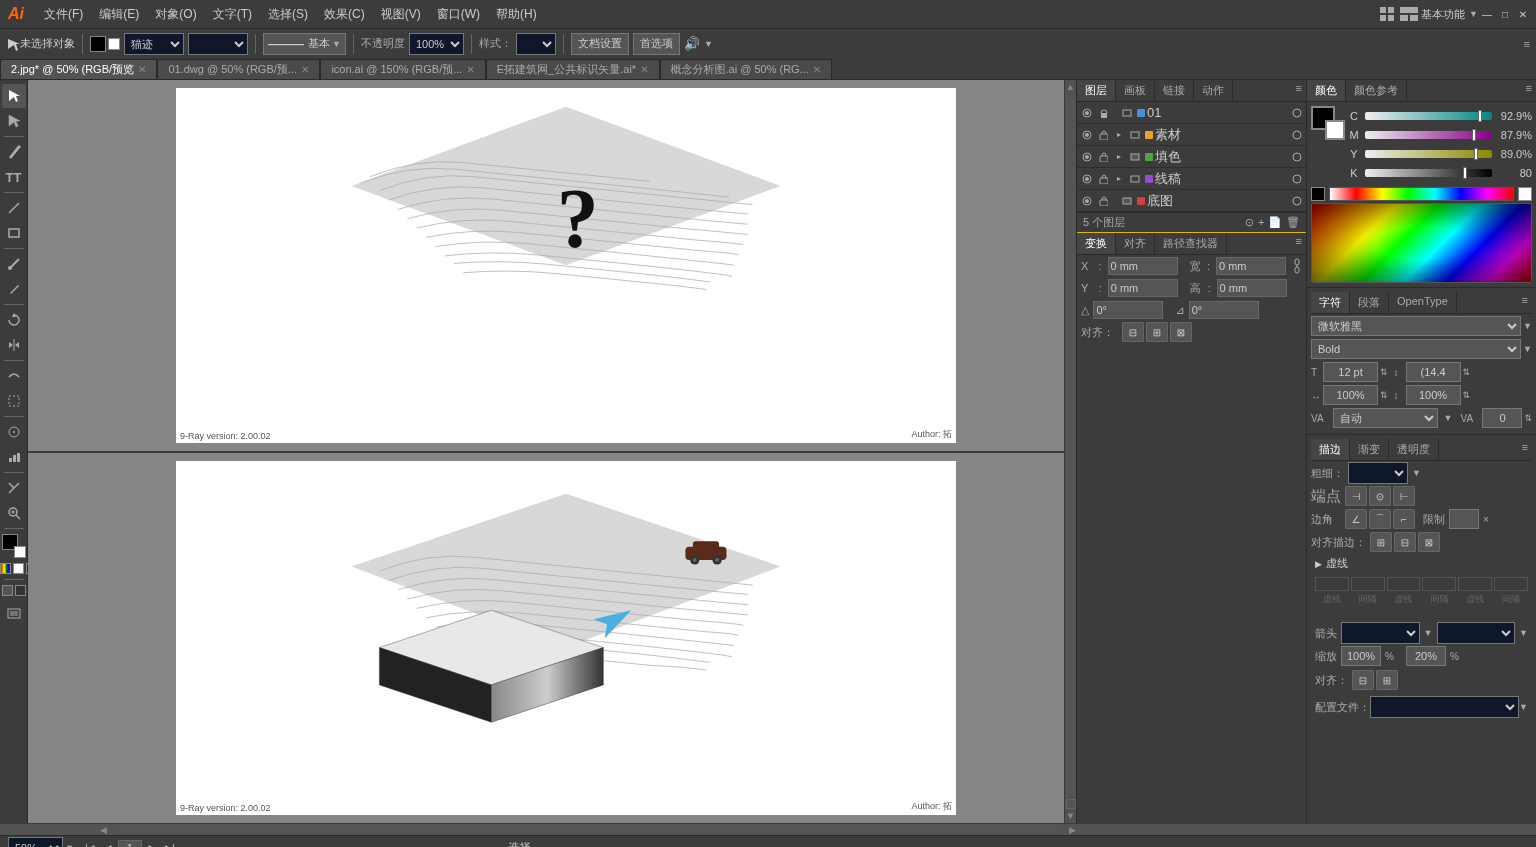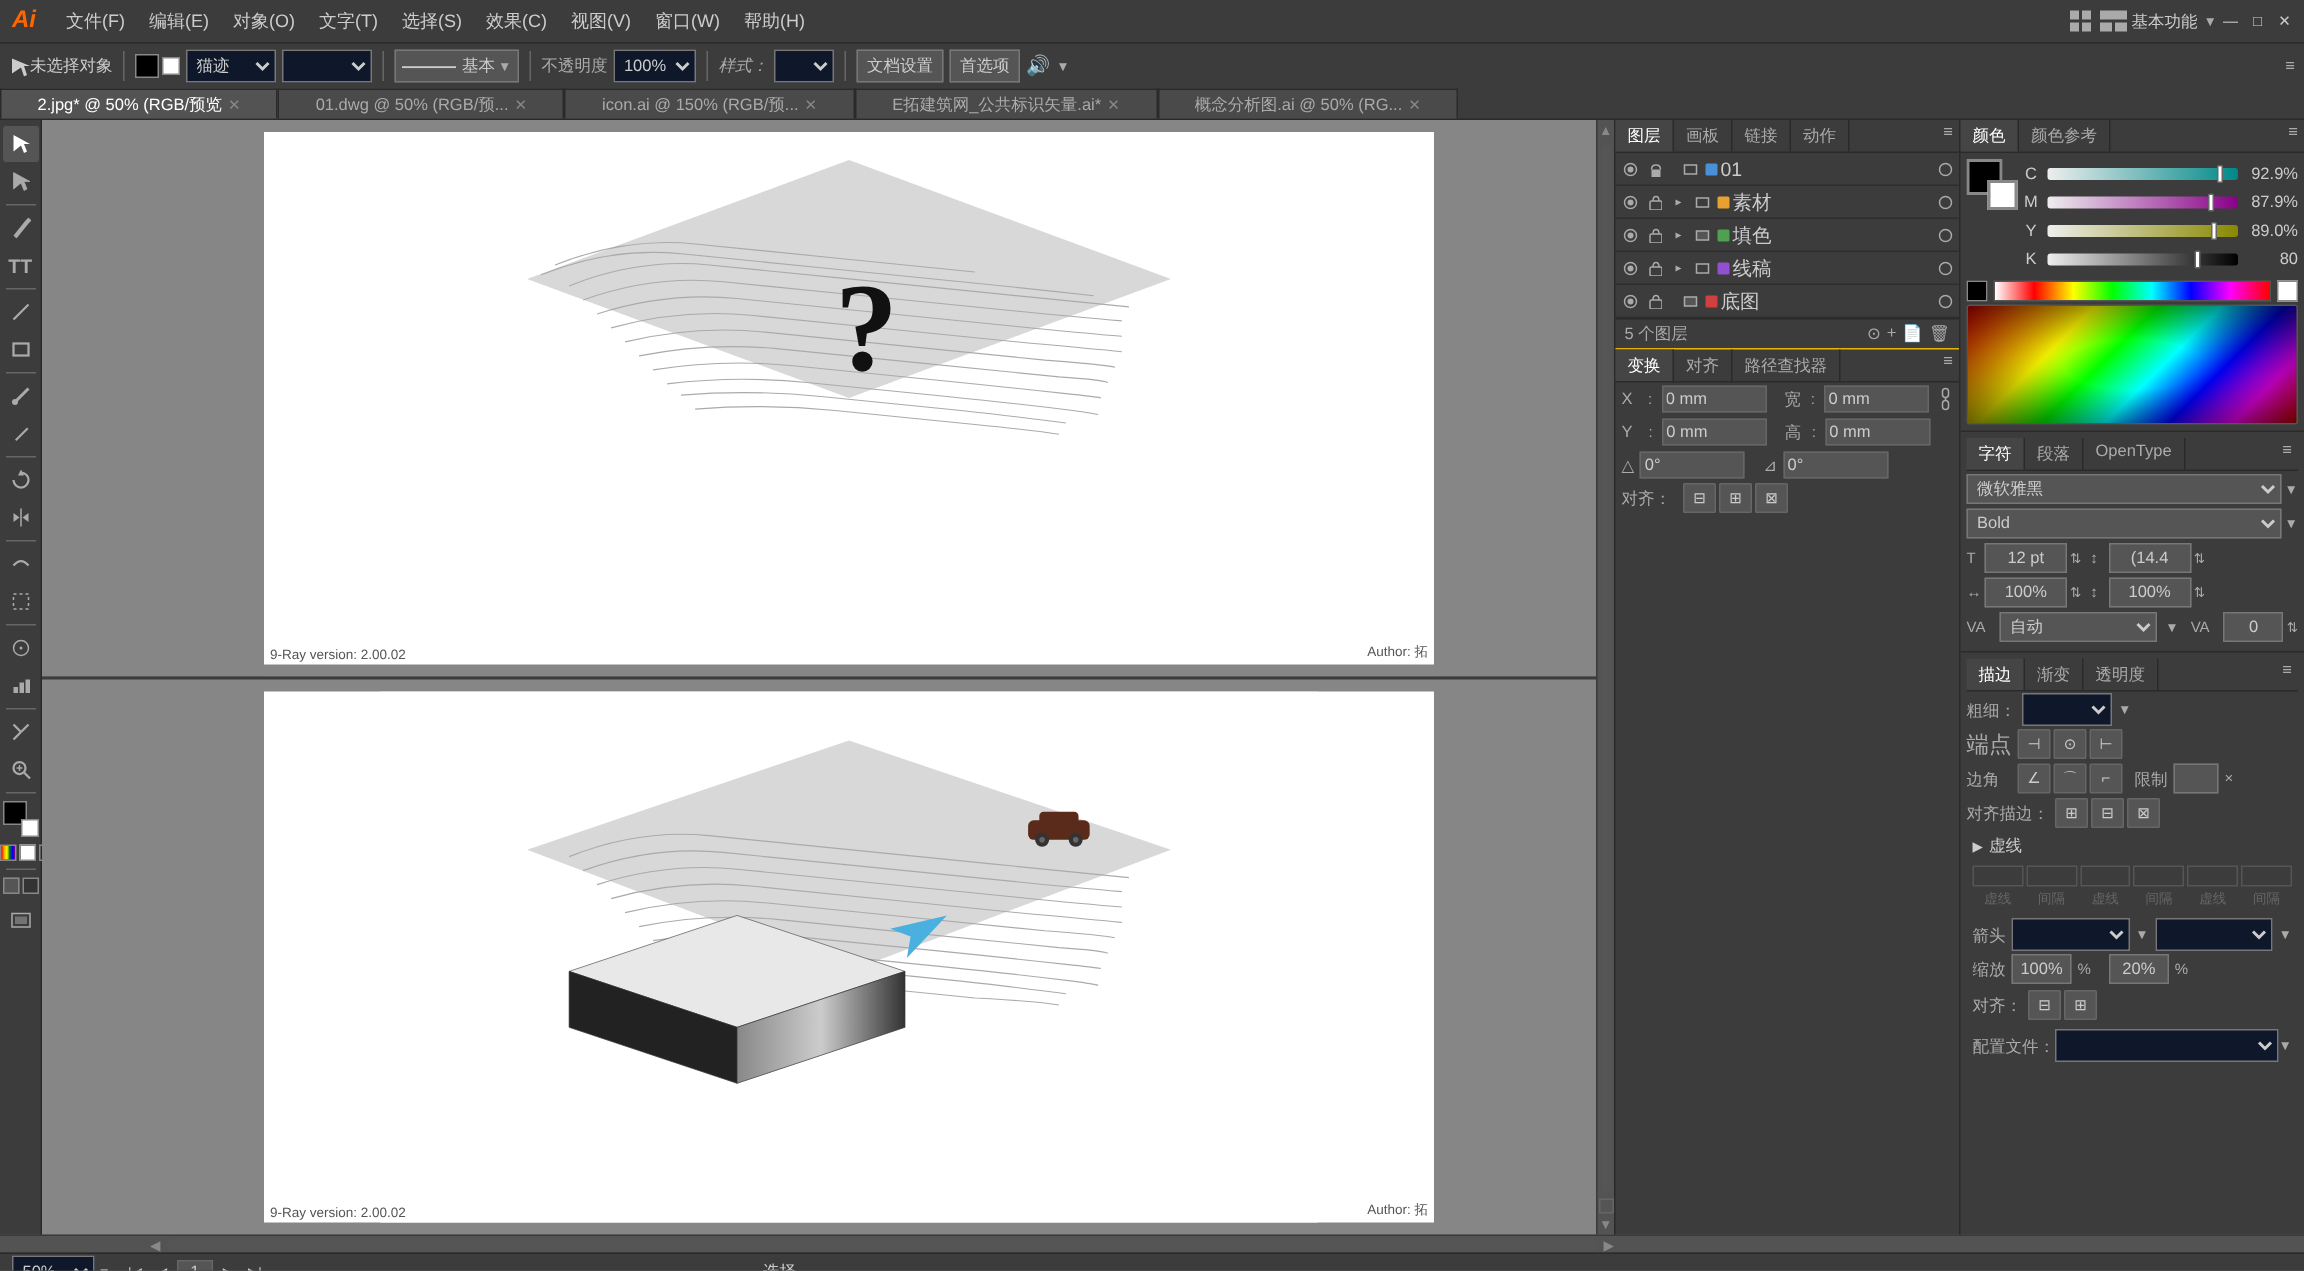--- a/index.html
+++ b/index.html
@@ -65,21 +65,21 @@
 
     
     #tab-bar {
       background: #3c3c3c;
       height: 22px;
       display: flex;
       align-items: flex-end;
       border-bottom: 1px solid #2a2a2a;
     }
     .tab {
-      padding: 2px 24px;
+      padding: 2px 10px;
       font-size: 11px;
       color: #aaa;
       cursor: pointer;
       background: #4a4a4a;
       border: 1px solid #2a2a2a;
       border-bottom: none;
       height: 20px;
       display: flex; align-items: center; gap: 4px;
       white-space: nowrap;
     }
@@ -357,21 +357,21 @@
     <span style="font-size:18px;color:#ccc;margin-right:4px;">——</span>
     <span style="font-size:11px;color:#ccc;">基本</span>
     <span style="font-size:9px;color:#aaa;margin-left:2px;">▼</span>
   </div>
   <div class="toolbar-sep"></div>
   <span style="font-size:11px;color:#aaa;">不透明度</span>
   <select class="toolbar-select" style="width:55px;">
     <option>100%</option>
   </select>
   <div class="toolbar-sep"></div>
-  <span style="font-size:11px;color:#aaa;font-style:italic;">样式：</span>
+  <span style="font-size:11px;color:#aaa;">样式：</span>
   <select class="toolbar-select" style="width:40px;">
     <option></option>
   </select>
   <div class="toolbar-sep"></div>
   <button style="background:#555;border:1px solid #777;color:#ccc;font-size:11px;height:22px;cursor:pointer;padding:0 6px;">文档设置</button>
   <button style="background:#555;border:1px solid #777;color:#ccc;font-size:11px;height:22px;cursor:pointer;padding:0 6px;">首选项</button>
 
   <span style="font-size:13px;color:#aaa;cursor:pointer;">🔊</span>
   <span style="font-size:9px;color:#aaa;">▼</span>
   <span style="margin-left:auto;font-size:11px;color:#aaa;cursor:pointer;">≡</span>
@@ -1027,21 +1027,21 @@
         </div>
         <div style="display:flex;gap:2px;">
           <span style="flex:1;text-align:center;font-size:9px;color:#666;">虚线</span>
           <span style="flex:1;text-align:center;font-size:9px;color:#666;">间隔</span>
           <span style="flex:1;text-align:center;font-size:9px;color:#666;">虚线</span>
           <span style="flex:1;text-align:center;font-size:9px;color:#666;">间隔</span>
           <span style="flex:1;text-align:center;font-size:9px;color:#666;">虚线</span>
           <span style="flex:1;text-align:center;font-size:9px;color:#666;">间隔</span>
         </div>
 
-        <div style="display:flex;align-items:center;gap:4px;margin-top:6px;justify-content:space-between;">
+        <div style="display:flex;align-items:center;gap:4px;margin-top:16px;justify-content:space-between;">
           <span style="font-size:11px;color:#aaa;">箭头</span>
           <select class="toolbar-select" style="flex:1;"></select>
           <span style="font-size:9px;color:#aaa;">▼</span>
           <select class="toolbar-select" style="flex:1;"></select>
           <span style="font-size:9px;color:#aaa;">▼</span>
         </div>
 
         <div style="display:flex;align-items:center;gap:4px;margin-top:2px;">
           <span style="font-size:11px;color:#aaa;">缩放</span>
           <input class="typo-input" type="text" value="100%" style="width: 40px;">

